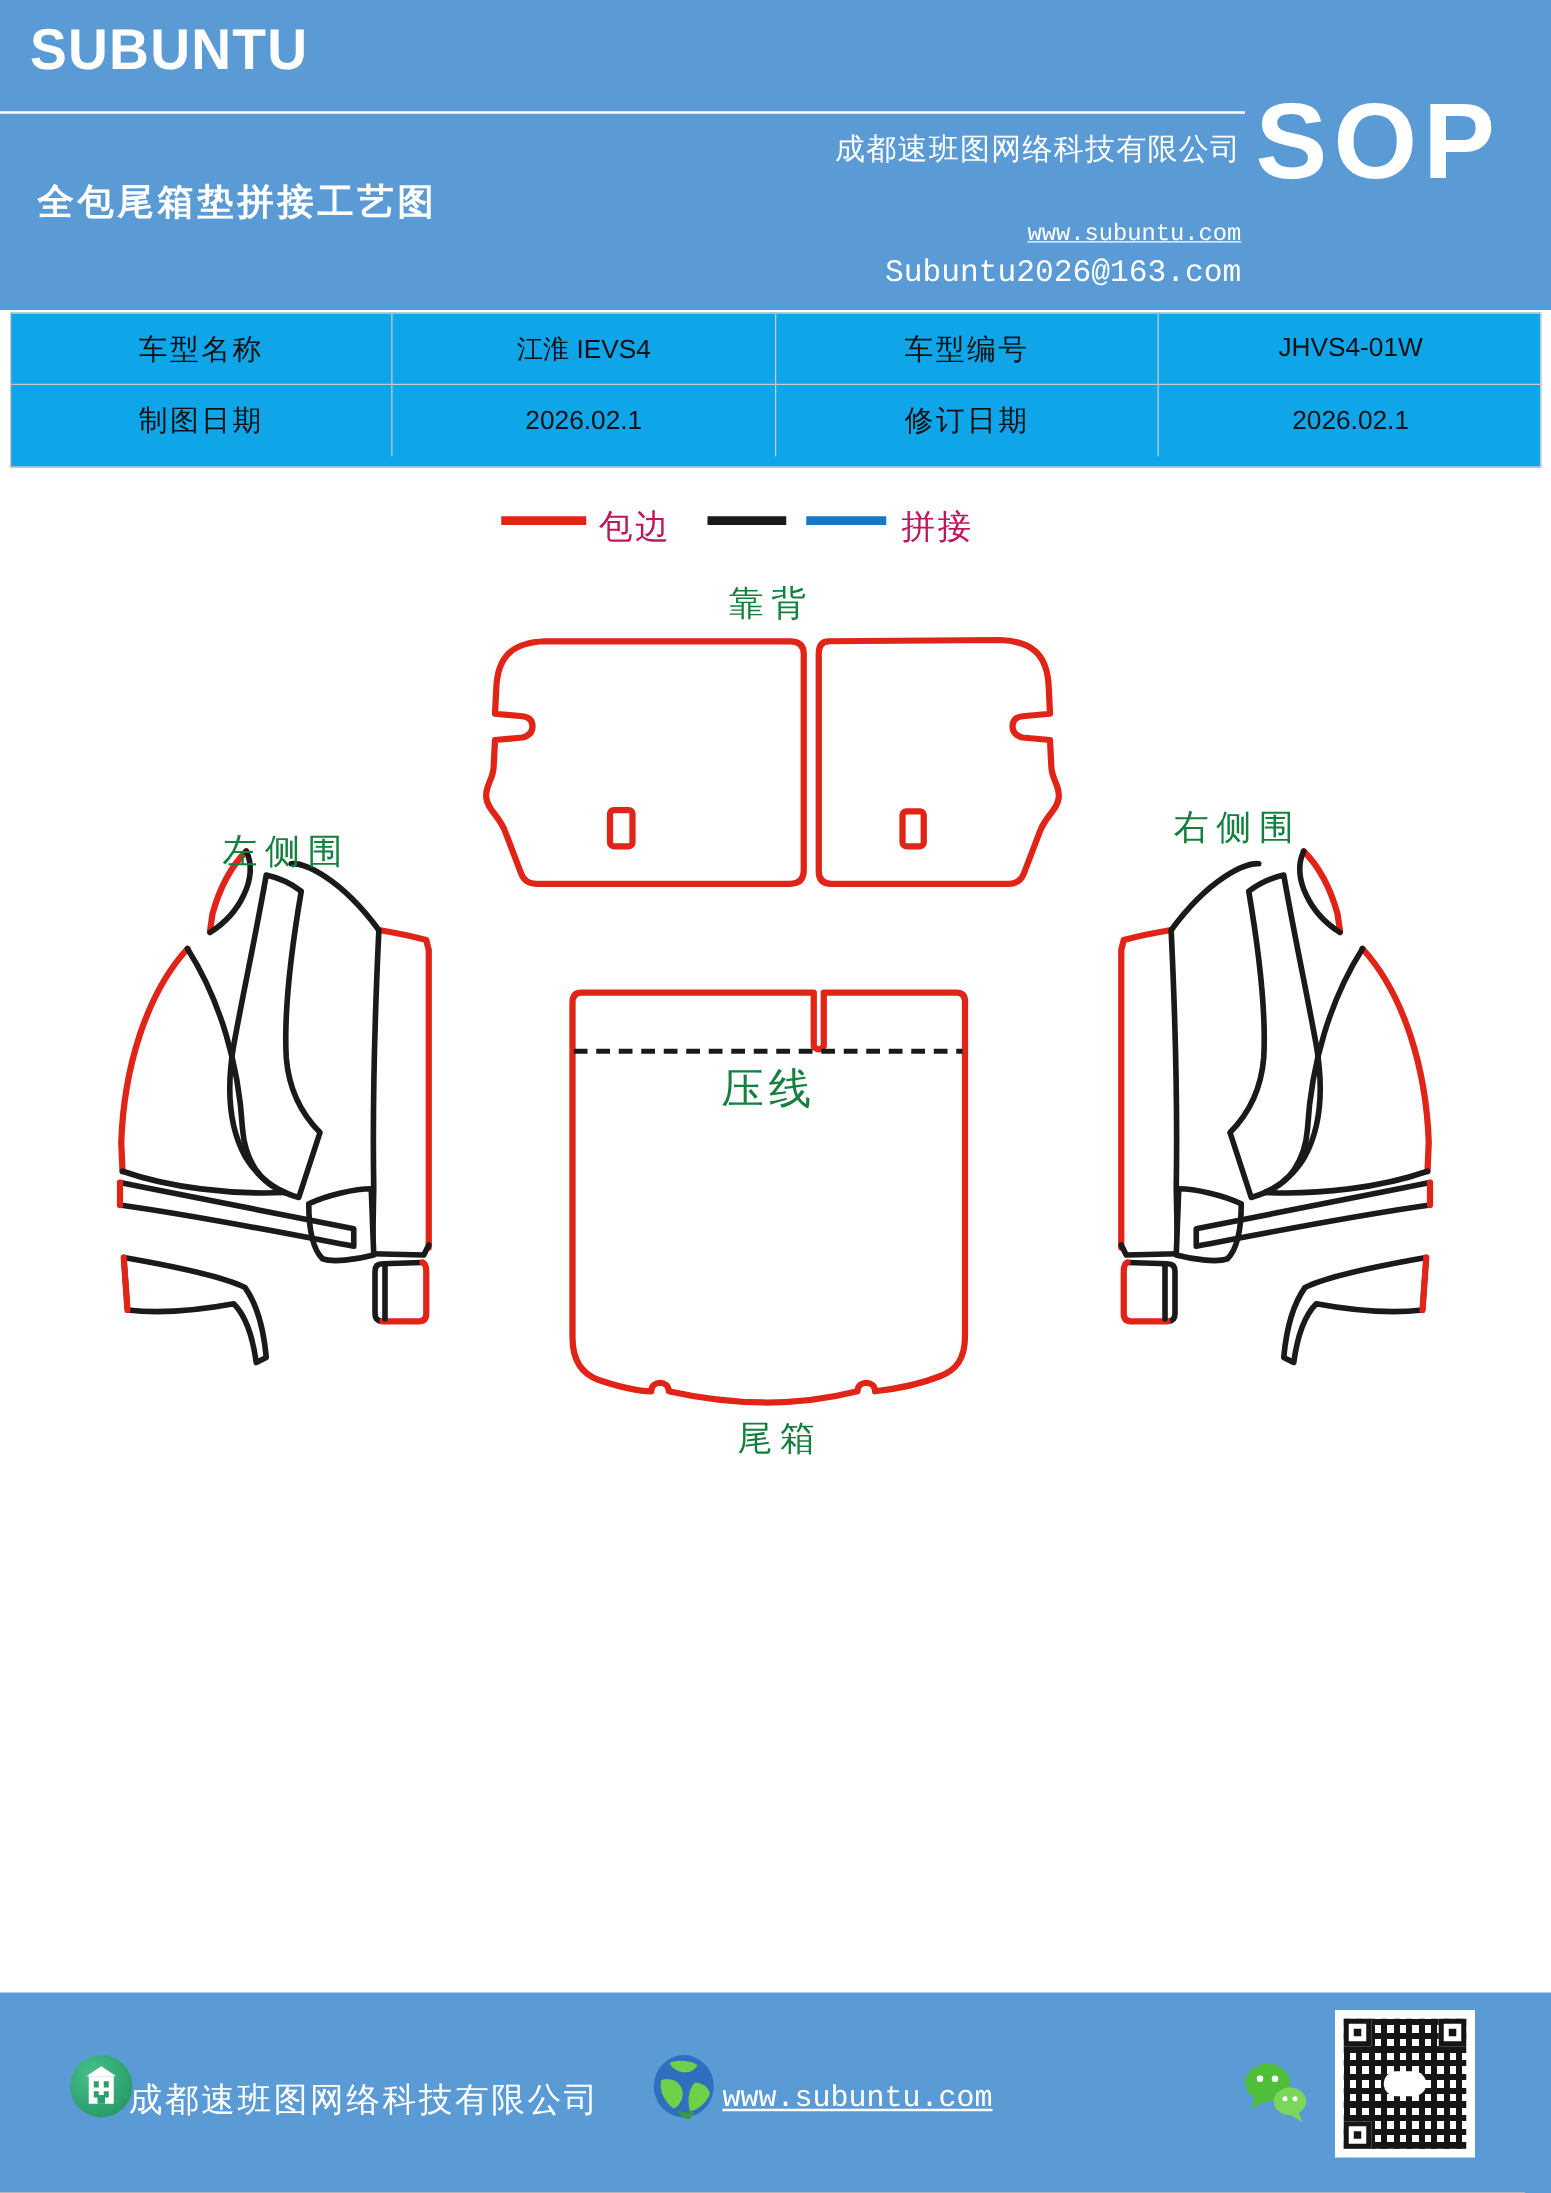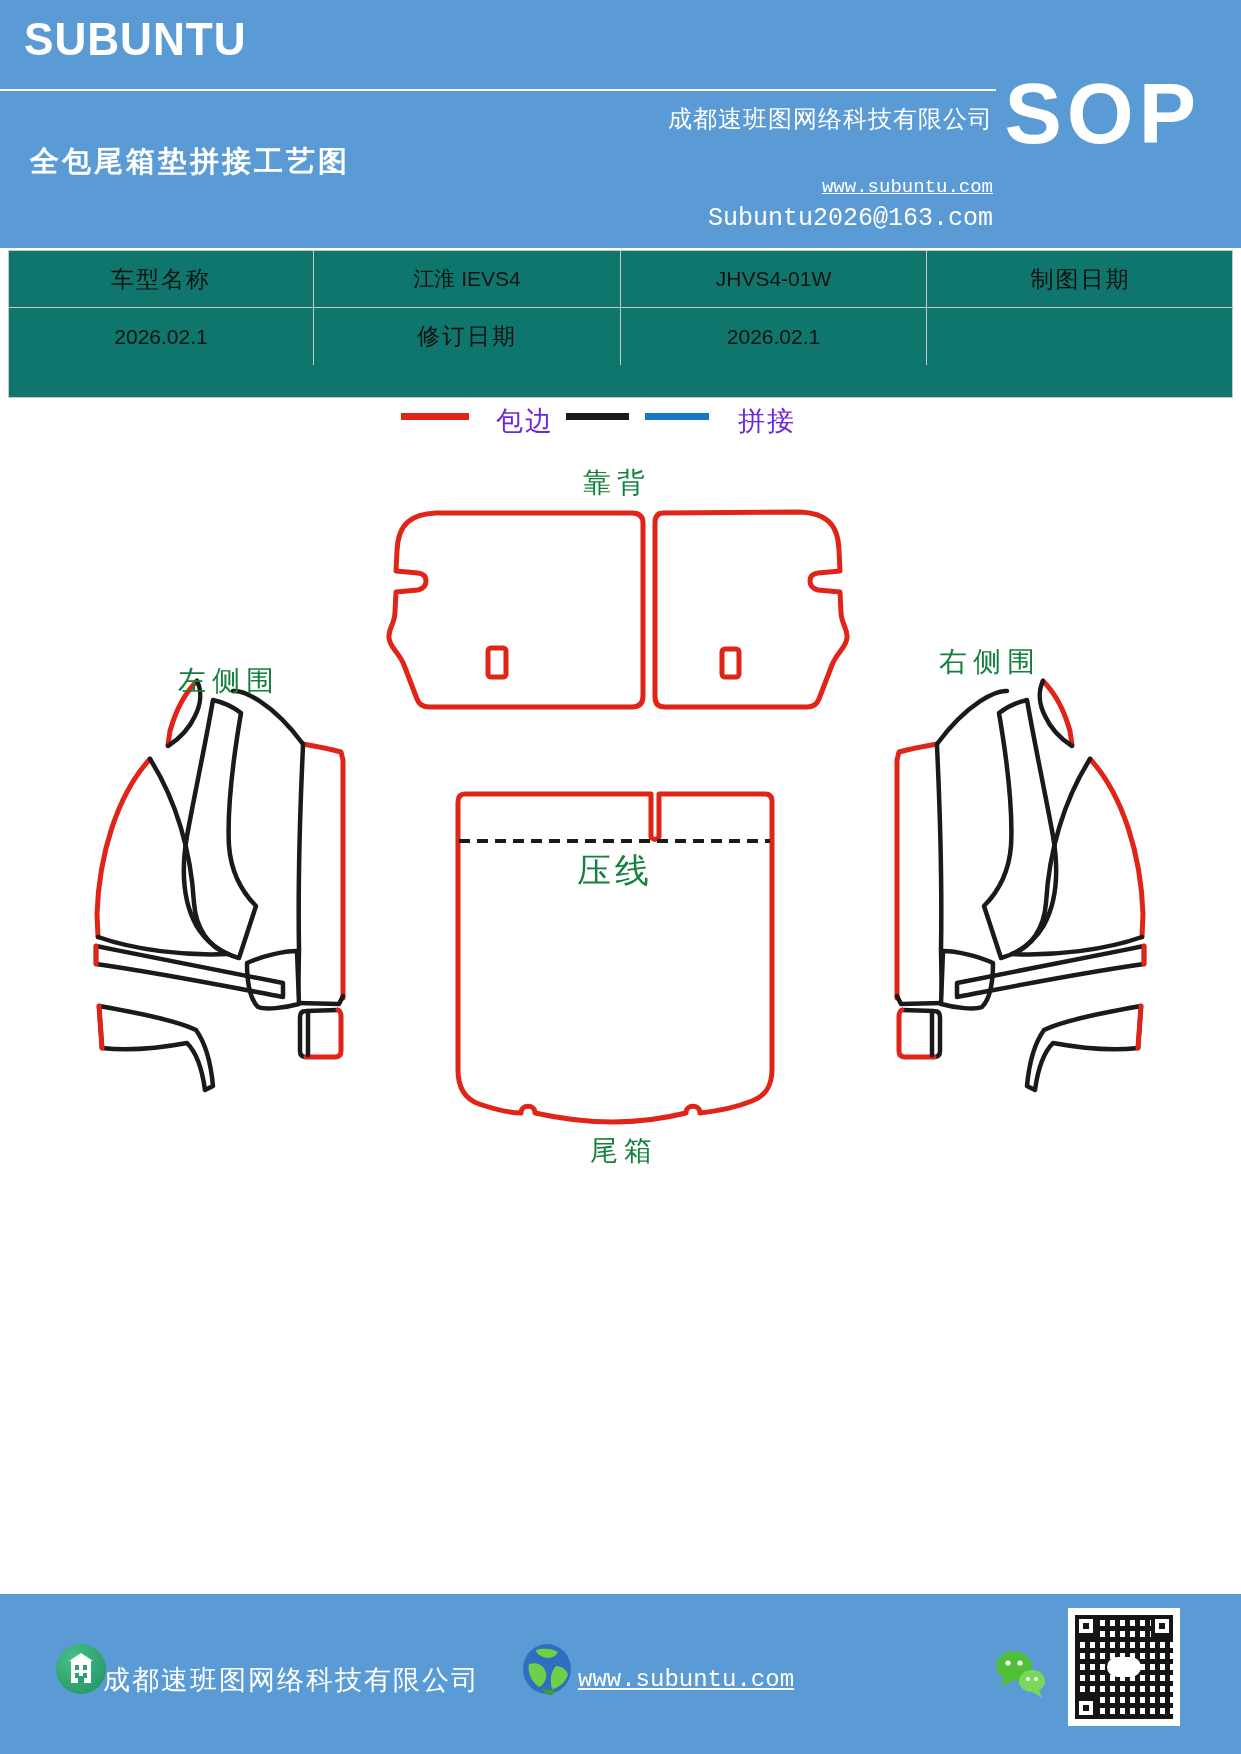--- a/index.html
+++ b/index.html
@@ -31,40 +31,40 @@
   .header-links { margin-top:41px; }
   .header-website { display:inline-block; font-size:19px; color:#fff; text-decoration:underline; }
   .header-email   { margin-top:6px; font-size:25px; }
   .sop {
     position:absolute; right:40px; top:70px;
     font-size:86px; font-weight:800; color:#fff; letter-spacing:5px; line-height:1;
   }
 
   
   .spec-table {
-    position:absolute; left:8px; top:250px; width:1225px; height:148px;
+    position:absolute; left:8px; top:250px; width:1225px; height:124px;
     display:grid; grid-template-columns:305px 307px 306px 307px; grid-template-rows:57px 57px;
-    border:1px solid var(--table-border,#c9c9c9); box-sizing:border-box; z-index:3; background:#0f766e;
+    border:1px solid var(--table-border,#c9c9c9); box-sizing:border-box; z-index:3; background:#0ea5e9;
   }
   .spec-cell {
     border-right:1px solid var(--table-border,#c9c9c9);
     border-bottom:1px solid var(--table-border,#c9c9c9);
     display:flex; align-items:center; justify-content:center;
     font-size:21px; color:#111;
   }
   .spec-cell:nth-child(4n) { border-right:none; }
   .spec-cell:nth-child(n+5) { border-bottom:none; }
   .spec-cell.label { font-family:"Liberation Serif", serif; font-size:23px; letter-spacing:2px; }
 
   
   .swatch { position:absolute; height:7px; z-index:3; }
   .swatch.red   { left:401px; top:413px; width:68px; background:var(--line-red,#e02418); }
   .swatch.black { left:566px; top:413px; width:63px; background:var(--line-black,#1a1a1a); }
   .swatch.blue  { left:645px; top:413px; width:64px; background:var(--line-blue,#1878c8); }
-  .legend-label { position:absolute; top:403px; font-size:27px; color:#6d28d9; letter-spacing:2px; z-index:3;margin-left:17px; }
+  .legend-label { position:absolute; top:403px; font-size:27px; color:#be185d; letter-spacing:2px; z-index:3; }
   .legend-label.binding { left:479px; }
   .legend-label.splice  { left:721px; }
 
   
   .diagram-svg { position:absolute; left:0; top:0; z-index:1; }
   .ln-red   { stroke:var(--line-red,#e02418);  stroke-width:5;   fill:none; stroke-linejoin:round; stroke-linecap:round; }
   .ln-black { stroke:var(--line-black,#1a1a1a); stroke-width:4.5; fill:none; stroke-linejoin:round; stroke-linecap:round; }
   .ln-black.fw { fill:#fff; }
   .press { stroke:var(--line-black,#1a1a1a); stroke-width:4; stroke-dasharray:11 7; fill:none; }
   .shape-label { position:absolute; transform:translateX(-50%); font-size:28px; color:#15803d; letter-spacing:6px; z-index:2; white-space:nowrap; }
@@ -231,20 +231,21 @@
         <a class="header-website mono" href="#">www.subuntu.com</a>
         <div class="header-email mono">Subuntu2026@163.com</div>
       </div>
     </div>
     <div class="sop">SOP</div>
   </div>
 
   <div class="spec-table">
     <div class="spec-cell label">车型名称</div>
     <div class="spec-cell">江淮 IEVS4</div>
+    <div class="spec-cell label">车型编号</div>
     <div class="spec-cell">JHVS4-01W</div>
     <div class="spec-cell label">制图日期</div>
     <div class="spec-cell">2026.02.1</div>
     <div class="spec-cell label">修订日期</div>
     <div class="spec-cell">2026.02.1</div>
   </div>
 
   <div class="footer">
 
     <div class="icon-circle building-badge">

